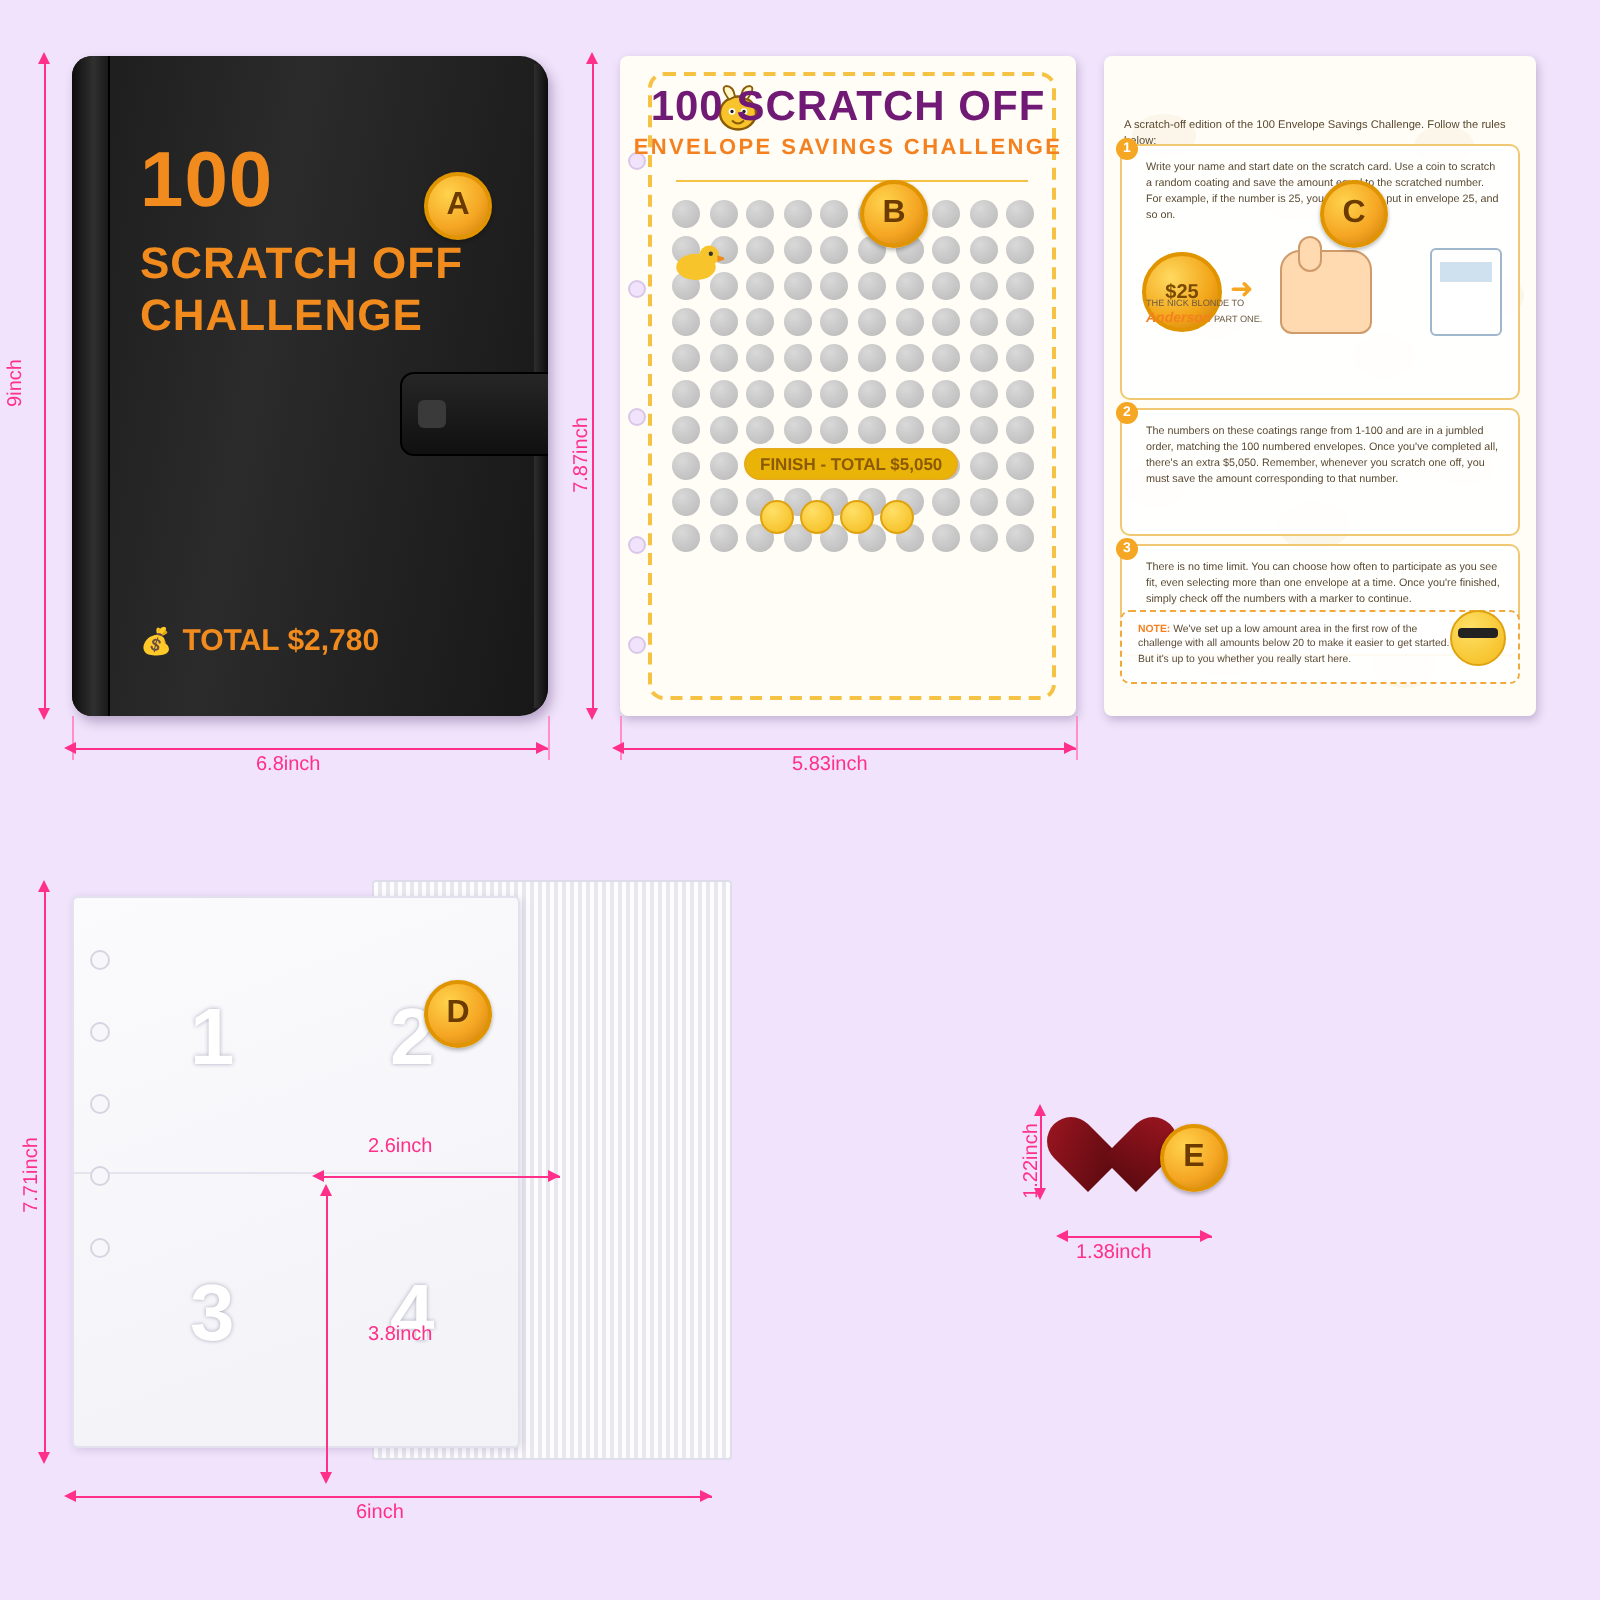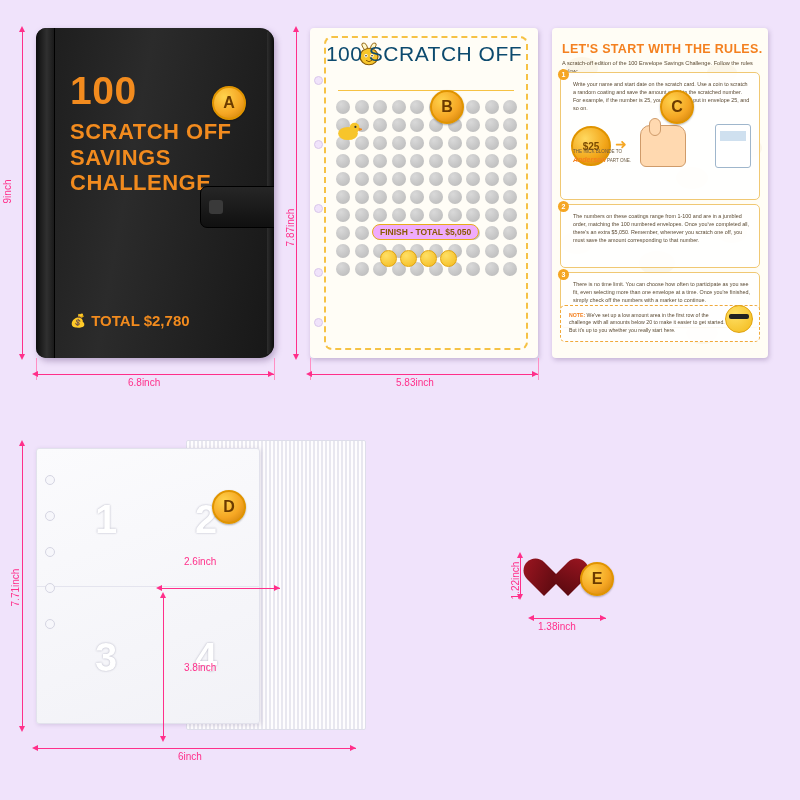--- a/index.html
+++ b/index.html
@@ -198,22 +198,22 @@
     background: #f0e3fb;
     border: 1px solid #d9c7ea;
   }
   .card-head {
     position: absolute;
     left: 0; right: 0;
     top: 14px;
     text-align: center;
   }
   .card-h1 {
-    color: #0c4a6e;
-    font-weight: normal;
+    color: #701a75;
+    font-weight: bold;
     font-size: 21px;
     letter-spacing: .5px;
   }
   .card-h2 {
     color: #f4801f;
     font-weight: bold;
     font-size: 11px;
     letter-spacing: 1.2px;
     margin-top: 2px;
   }
@@ -236,21 +236,21 @@
   .dot {
     width: 14px;
     height: 14px;
     border-radius: 50%;
     background: radial-gradient(circle at 35% 30%, #d9d9d9, #b8b8b8);
   }
   .finish-tag {
     position: absolute;
     left: 62px;
     top: 196px;
-    background: #f0abfc;
+    background: #eab308;
     border: 1px solid #e7ab1a;
     border-radius: 9px;
     padding: 2px 7px;
     font-size: 8.5px;
     color: #8a5a05;
     font-weight: bold;
     z-index: 6;
   }
   .emoji-row {
     position: absolute;
@@ -532,21 +532,20 @@
 <body>
 
 <div class="stage">
 
   <div class="binder">
     <div class="binder-spine"></div>
     <div class="binder-edge"></div>
     <div class="binder-title">
       <span class="big">100</span>
       <span class="ln">SCRATCH OFF</span>
-      <span class="ln">SAVINGS</span>
       <span class="ln">CHALLENGE</span>
     </div>
     <div class="binder-total">
       <span class="money-icon">💰</span>
       <span>TOTAL $2,780</span>
     </div>
     <div class="binder-strap"></div>
   </div>
   <div class="badge" style="left:212px; top:86px;">A</div>
 
@@ -578,20 +577,21 @@
       <circle cx="16" cy="18" r="1.1" fill="#222"></circle>
         <circle cx="24" cy="18" r="1.1" fill="#222"></circle>
       <path d="M16 24 q4 4 8 0" stroke="#8a5a05" stroke-width="1.3" fill="none"></path>
     </svg>
 
     <div class="card-head">
       <div class="card-h1">
         <span>100</span>
         <span>SCRATCH OFF</span>
       </div>
+      <div class="card-h2">ENVELOPE SAVINGS CHALLENGE</div>
     </div>
     <div class="card-rule"></div>
 
     <svg class="duck" viewBox="0 0 34 26">
       <ellipse cx="17" cy="16" rx="12" ry="8" fill="#f7c52b"></ellipse>
       <circle cx="25" cy="9" r="6" fill="#f7c52b"></circle>
       <path d="M30 9 l6 2 l-6 2z" fill="#f08a1e"></path>
       <circle cx="26" cy="8" r="1.3" fill="#333"></circle>
     </svg>
 
@@ -728,21 +728,20 @@
           <ellipse cx="55" cy="130" rx="17" ry="11"></ellipse>
         <ellipse cx="140" cy="150" rx="16" ry="11"></ellipse>
           <ellipse cx="196" cy="120" rx="14" ry="10"></ellipse>
         <ellipse cx="25" cy="215" rx="16" ry="11"></ellipse>
           <ellipse cx="105" cy="235" rx="18" ry="12"></ellipse>
         <ellipse cx="180" cy="205" rx="15" ry="10"></ellipse>
           <ellipse cx="60" cy="300" rx="17" ry="11"></ellipse>
         <ellipse cx="150" cy="305" rx="16" ry="11"></ellipse>
       </g>
     </svg>
-    <div class="rules-title">LET'S START WITH THE RULES.</div>
     <div class="rules-sub">A scratch-off edition of the 100 Envelope Savings Challenge. Follow the rules below:</div>
 
     <div class="rule-box" style="top:44px; height:126px;">
       <div class="rule-num">1</div>
       <div class="rule-text">Write your name and start date on the scratch card. Use a coin to scratch a random coating and save the amount equal to the scratched number. For example, if the number is 25, you have $25 to put in envelope 25, and so on.</div>
       <div class="illus">
         <div class="coin-big">$25</div>
         <div class="arrow-curve">➜</div>
         <div class="hand"></div>
         <div class="envelope-ill"></div>
@@ -797,21 +796,21 @@
   <div class="dim-label vert" style="left:-3px; top:582px;">7.71inch</div>
 
   <div class="dim-line-h" style="left:36px; top:748px; width:320px;"></div>
   <div class="arrow left" style="left:32px; top:745px;"></div>
   <div class="arrow right" style="left:350px; top:745px;"></div>
   <div class="dim-label" style="left:178px; top:751px;">6inch</div>
 
   <div class="dim-line-h" style="left:160px; top:588px; width:120px;"></div>
   <div class="arrow left" style="left:156px; top:585px;"></div>
   <div class="arrow right" style="left:274px; top:585px;"></div>
-  <div class="dim-label" style="left:184px; top:556px;">2.6inch</div>
+  <div class="dim-label" style="left:184px; top:568px;">2.6inch</div>
 
   <div class="dim-line-v" style="left:163px; top:596px; height:144px;"></div>
   <div class="arrow up" style="left:160px; top:592px;"></div>
   <div class="arrow down" style="left:160px; top:736px;"></div>
   <div class="dim-label" style="left:184px; top:662px;">3.8inch</div>
 
   <div class="heart"></div>
   <div class="badge" style="left:580px; top:562px;">E</div>
 
   <div class="dim-line-v" style="left:520px; top:556px; height:42px;"></div>

